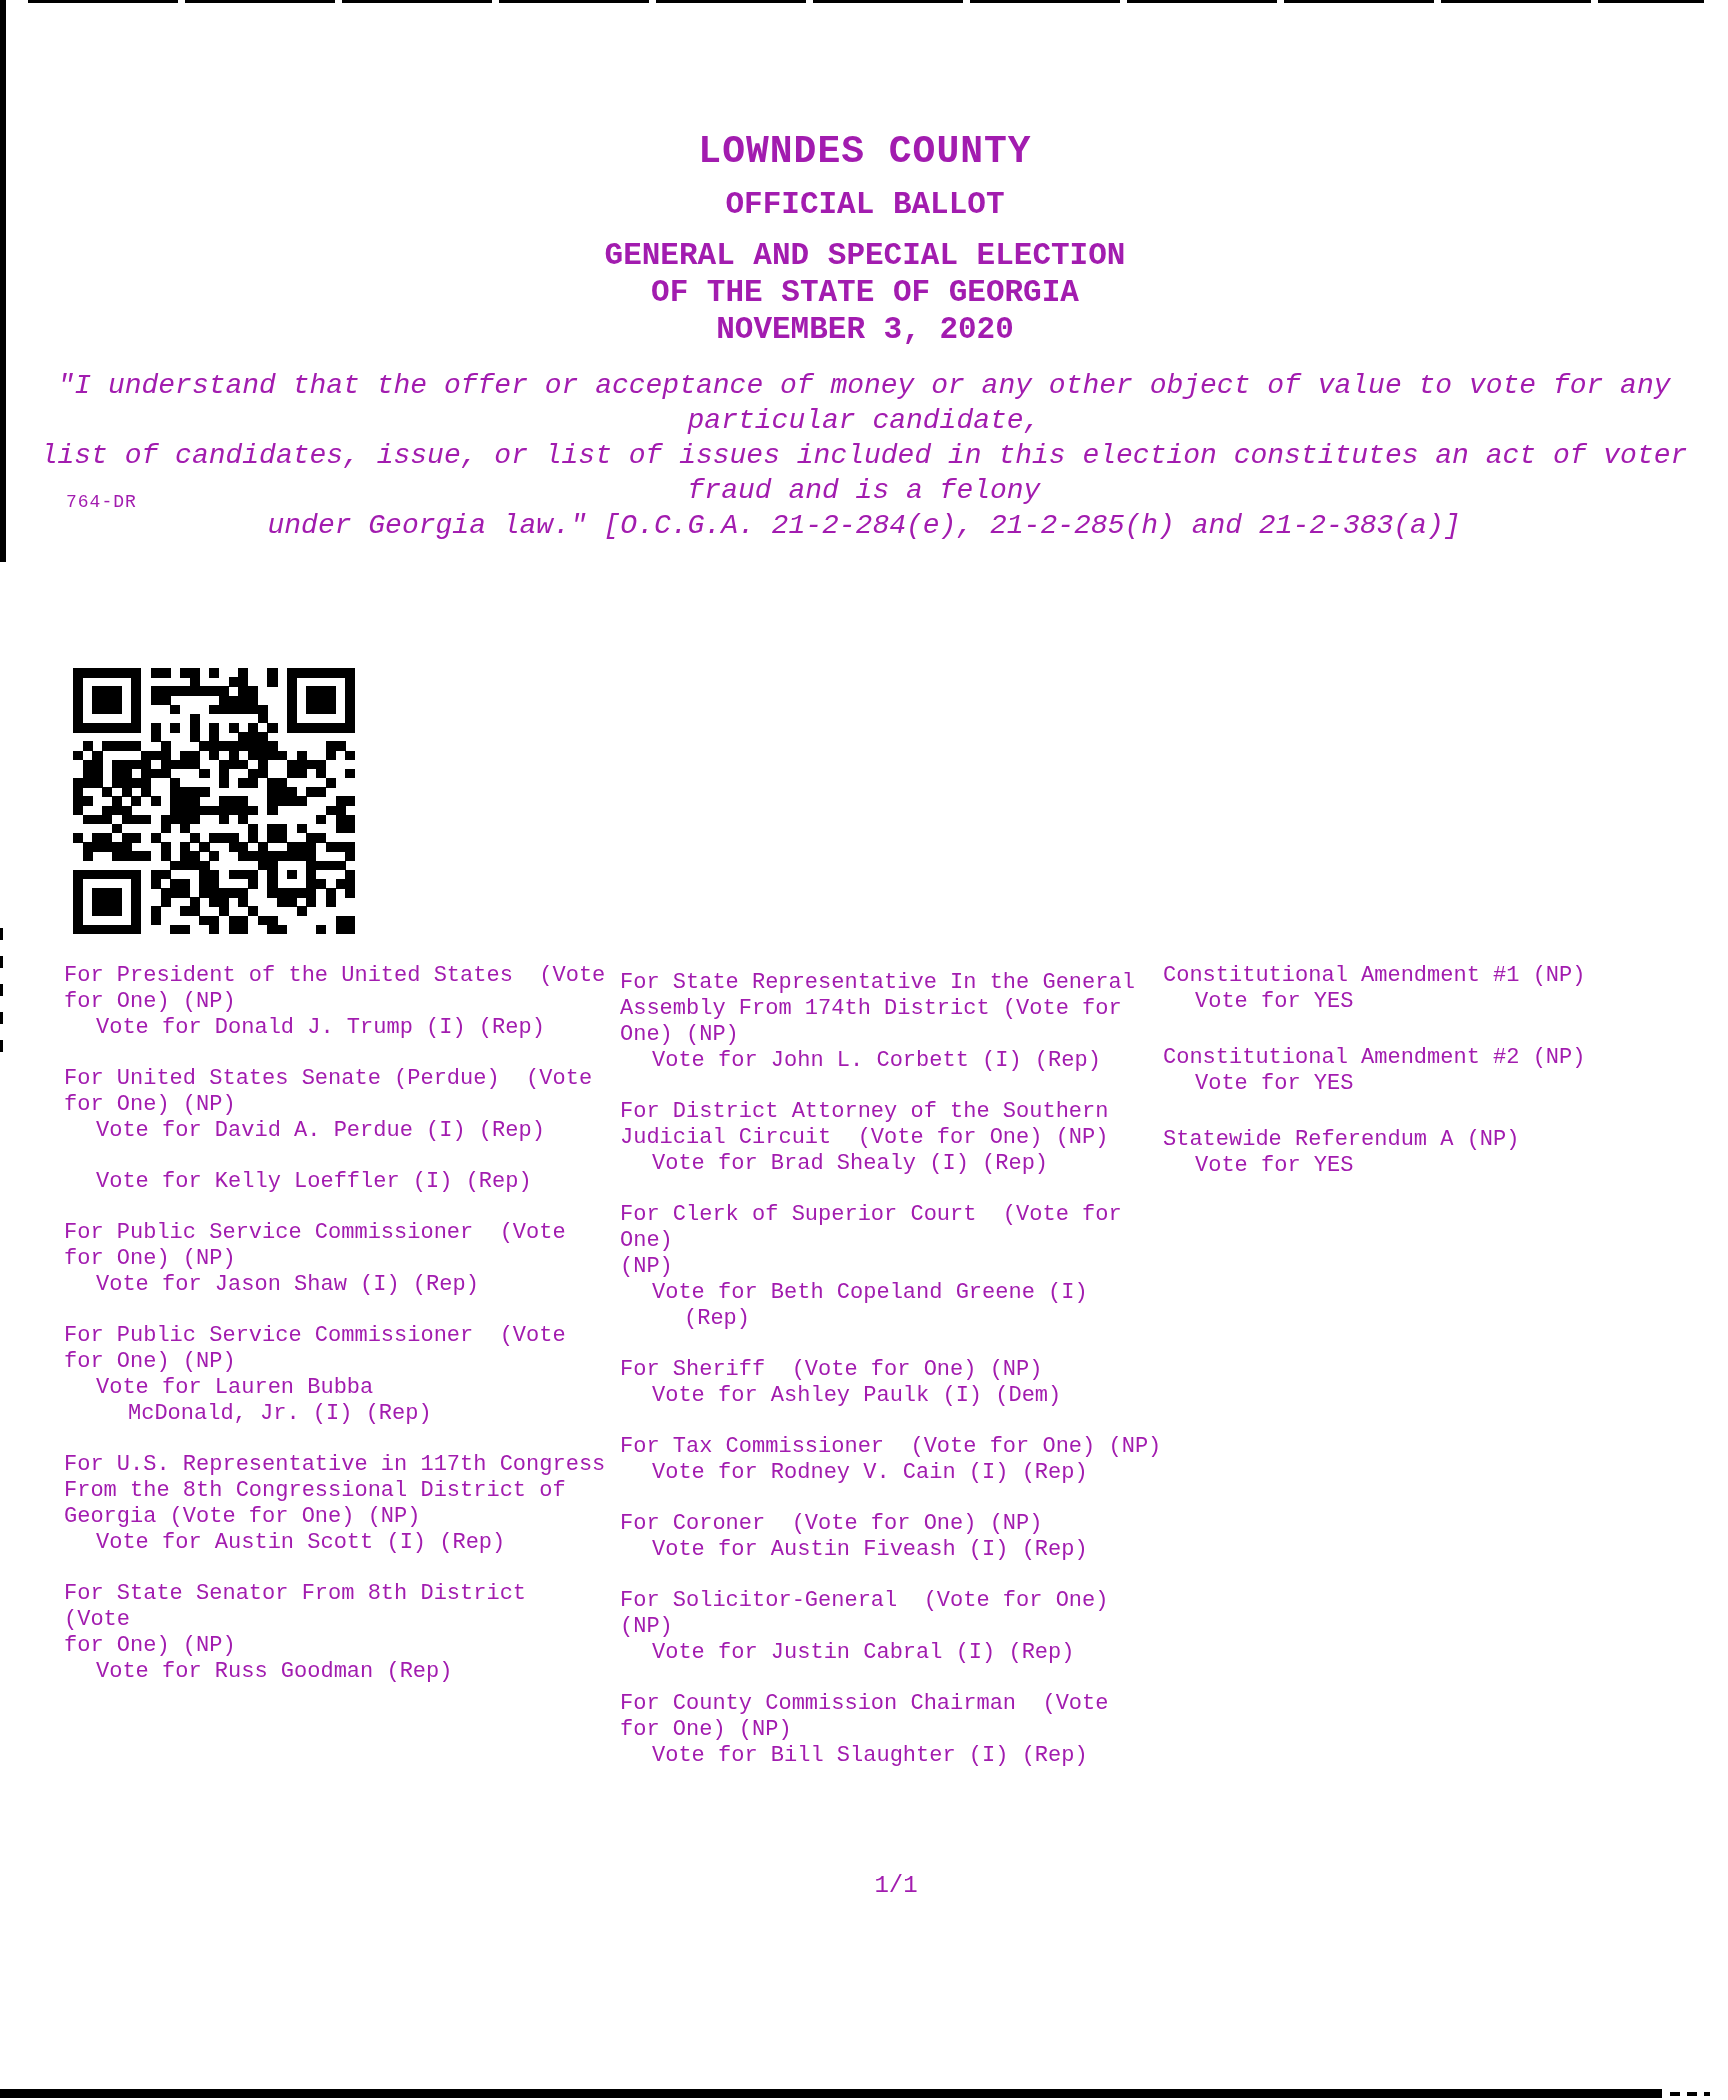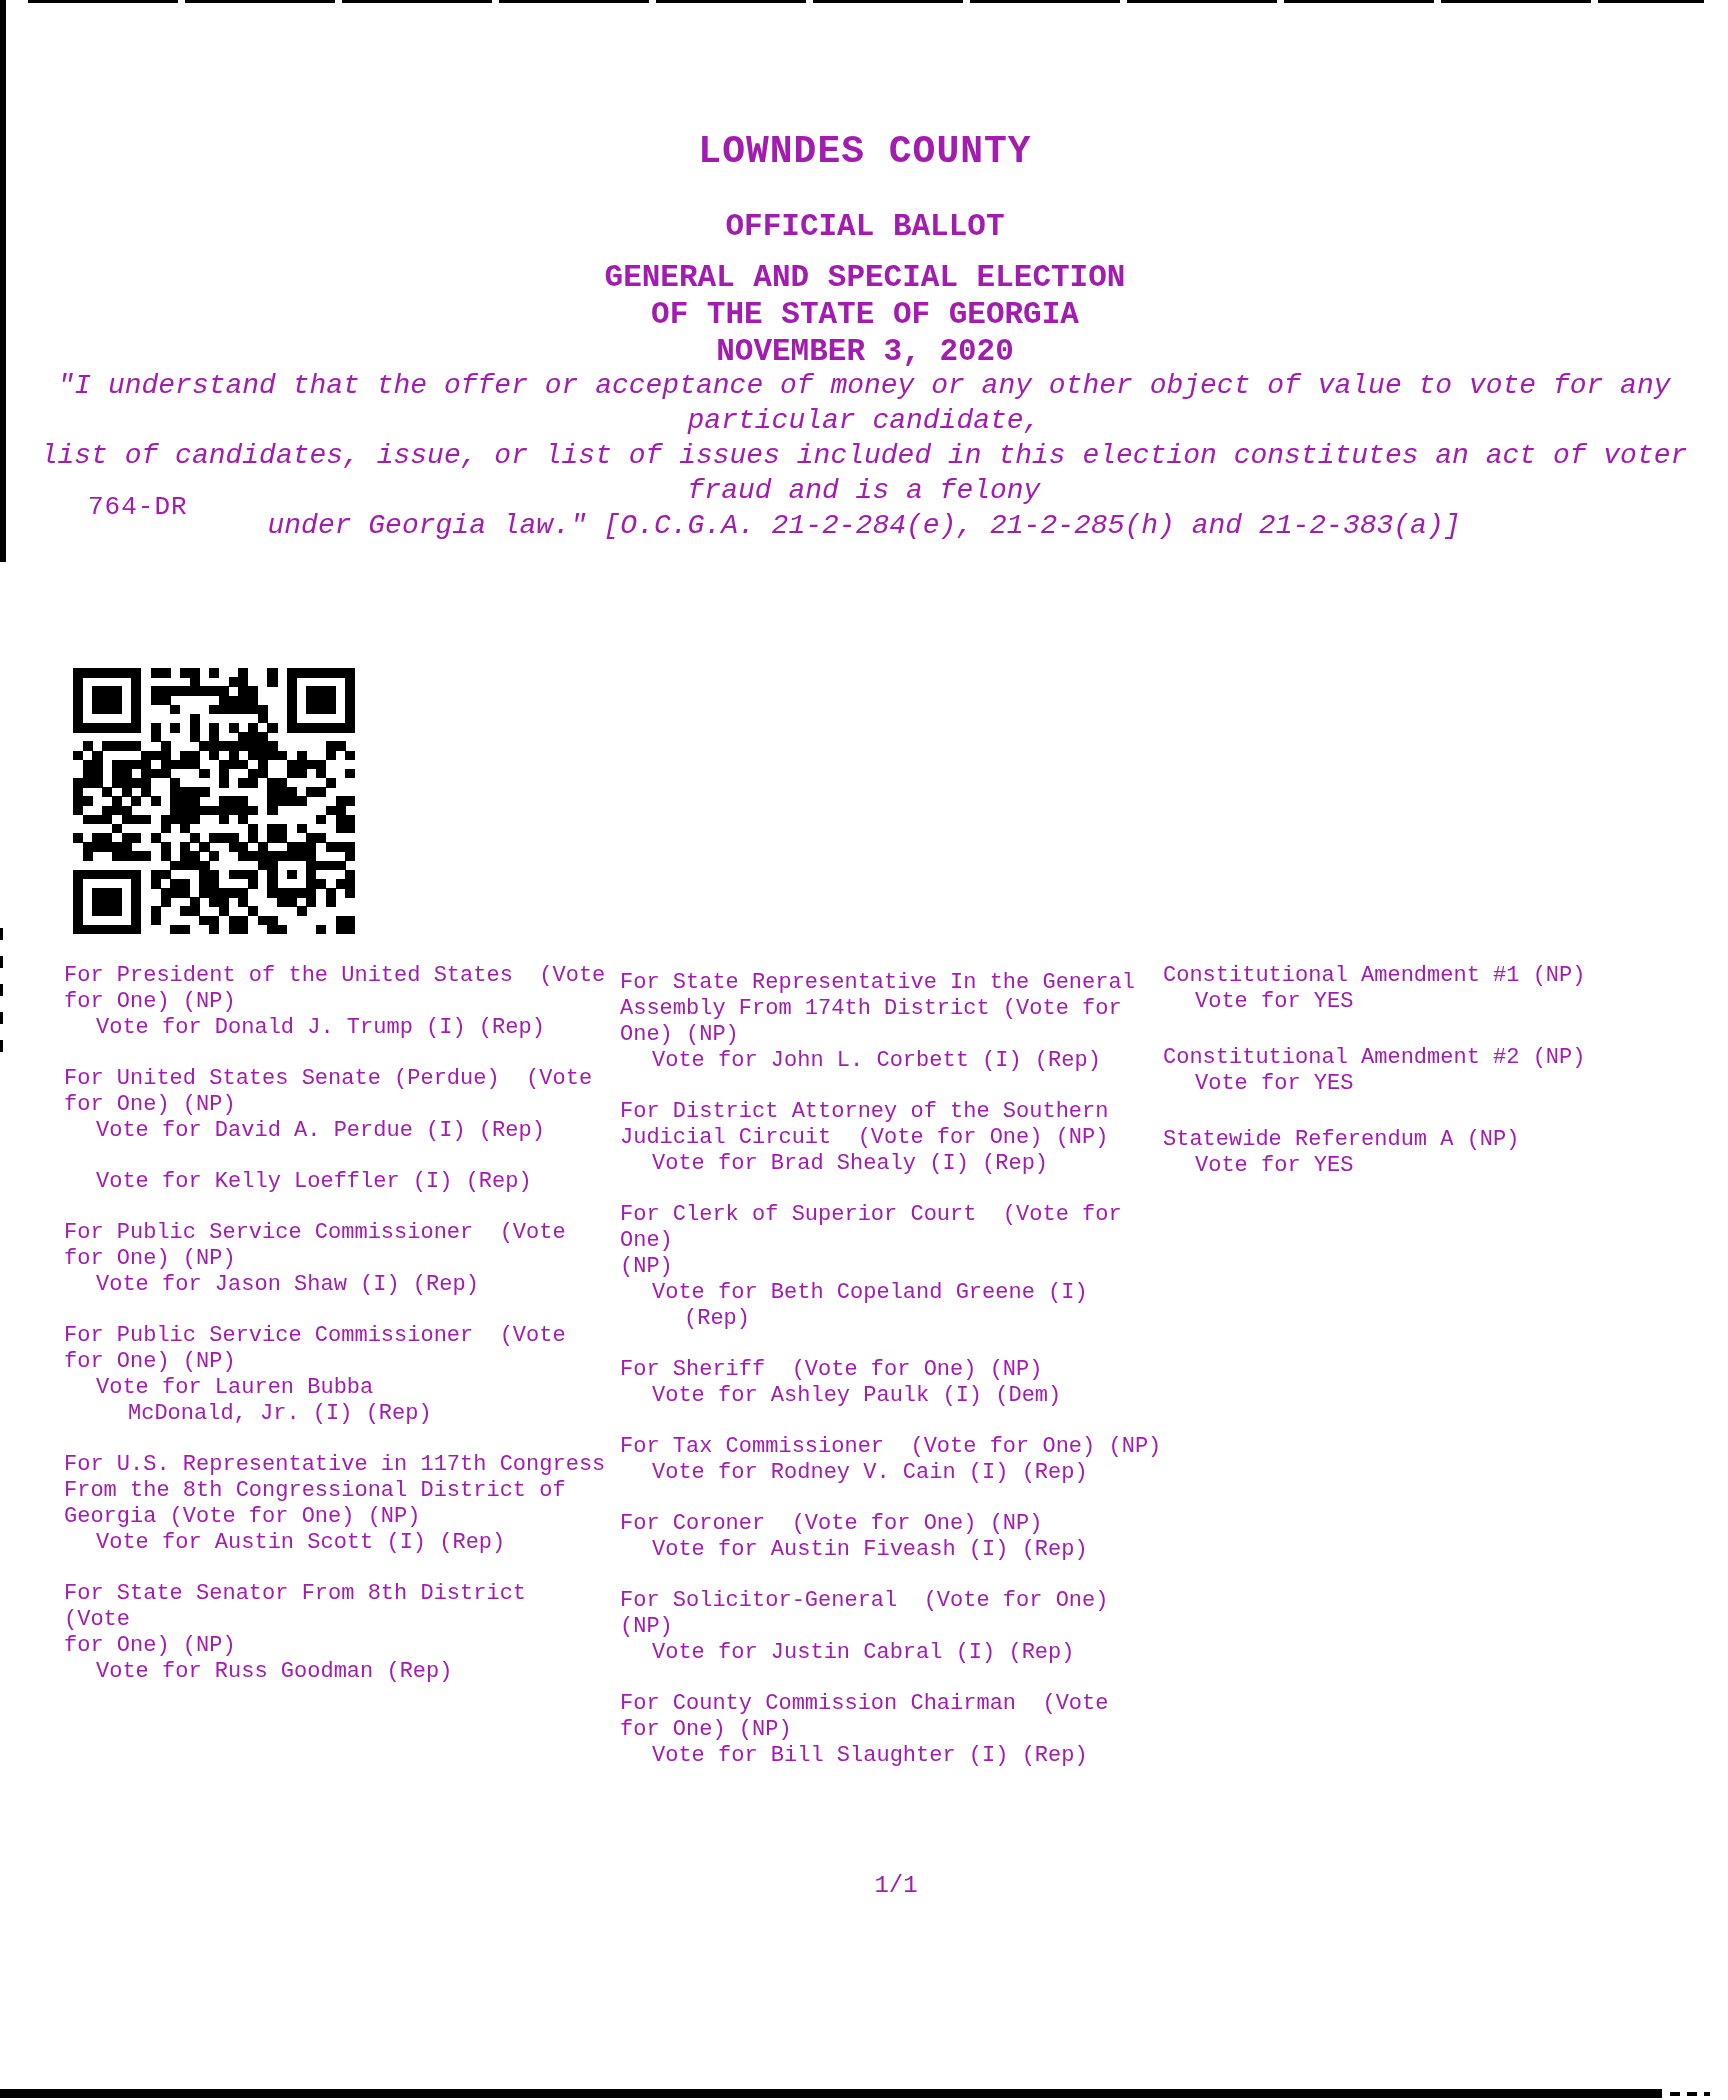--- a/index.html
+++ b/index.html
@@ -21,29 +21,29 @@
     background:repeating-linear-gradient(180deg,#000 0 12px,transparent 12px 28px);
   }
   .edge-bottom { position:absolute; left:0; top:2089px; width:1662px; height:9px; background:#000; }
   .edge-bottom-dash {
     position:absolute; left:1670px; top:2092px; width:40px; height:4px;
     background:repeating-linear-gradient(90deg,#000 0 10px,transparent 10px 17px);
   }
   
   .ballot-header { position:absolute; left:40px; top:130px; width:1650px; text-align:center; }
   .county { font-size:38px; font-weight:bold; letter-spacing:1px; }
-  .ballot-type { margin-top:36px; font-size:31px; font-weight:bold; }
+  .ballot-type { margin-top:14px; font-size:31px; font-weight:bold; }
   .election-block { margin-top:15px; font-size:31px; font-weight:bold; line-height:37px; }
   
   .fraud-notice {
     position:absolute; left:24px; top:368px; width:1680px;
     text-align:center; font-style:italic; font-size:28px; line-height:35px;
     white-space:pre-wrap;
   }
-  .ballot-style { position:absolute; left:88px; top:492px; font-size:26px; letter-spacing:1px; }
+  .ballot-style { position:absolute; left:66px; top:492px; font-size:18px; letter-spacing:1px; }
   .qr { position:absolute; left:73px; top:668px; width:282px; height:266px; }
   .qr svg { width:100%; height:100%; fill:#000; }
   
   .col { position:absolute; top:963px; font-size:22px; line-height:26px; }
   .col1 { left:64px;  width:545px; }
   .col2 { left:620px; width:548px;margin-top:7px; }
   .col3 { left:1163px; width:548px; }
   .contest { margin-bottom:25px; }
   .col3 .contest { margin-bottom:30px; }
   .contest-title { white-space:pre-wrap; }

